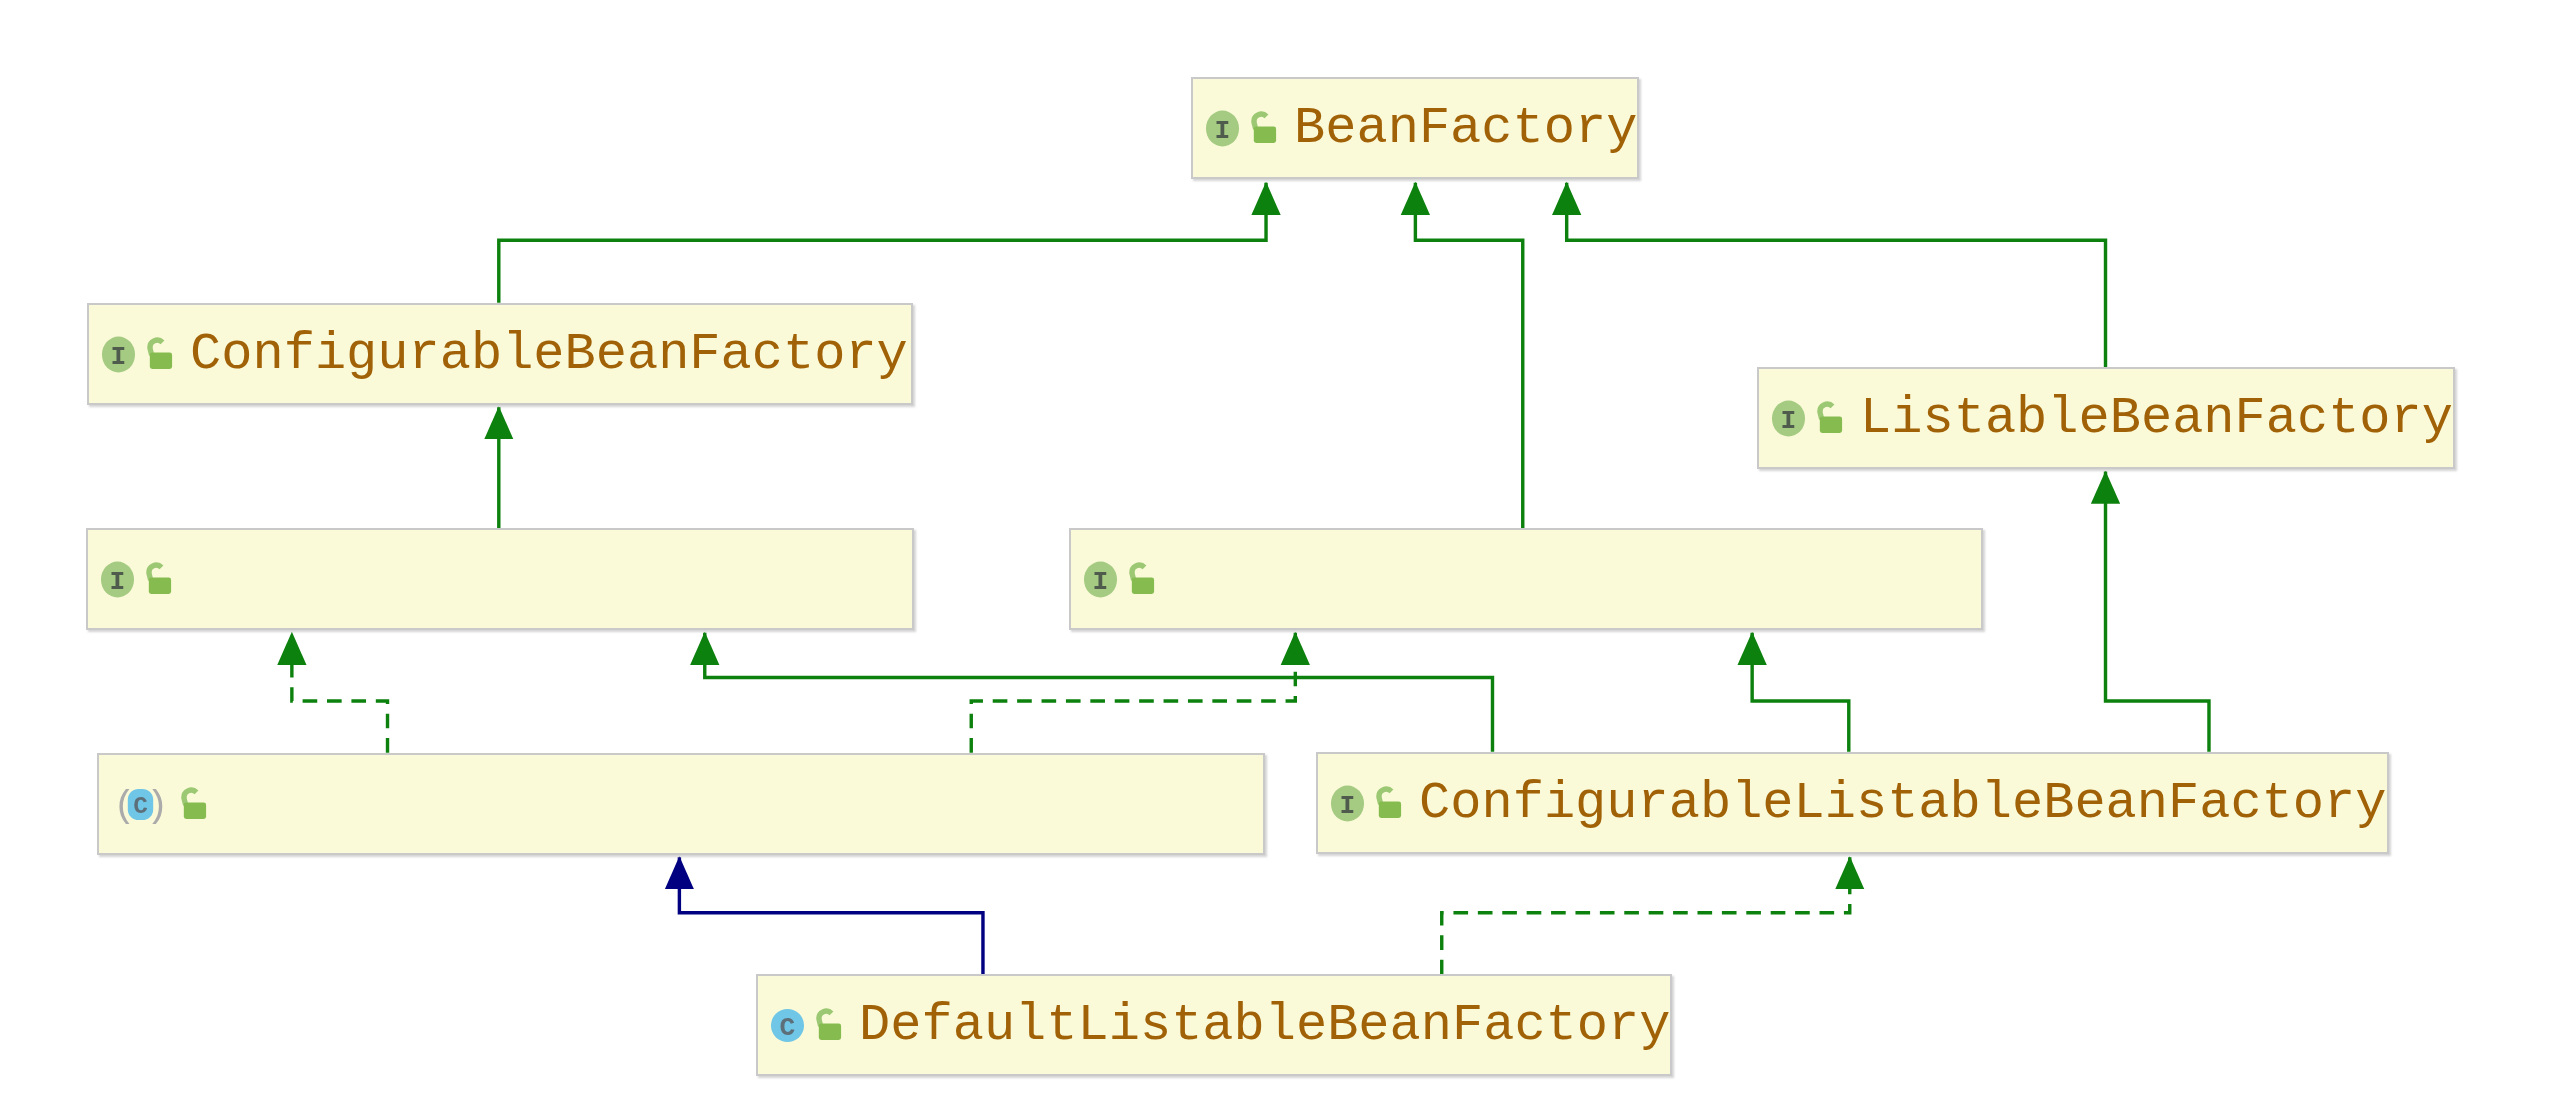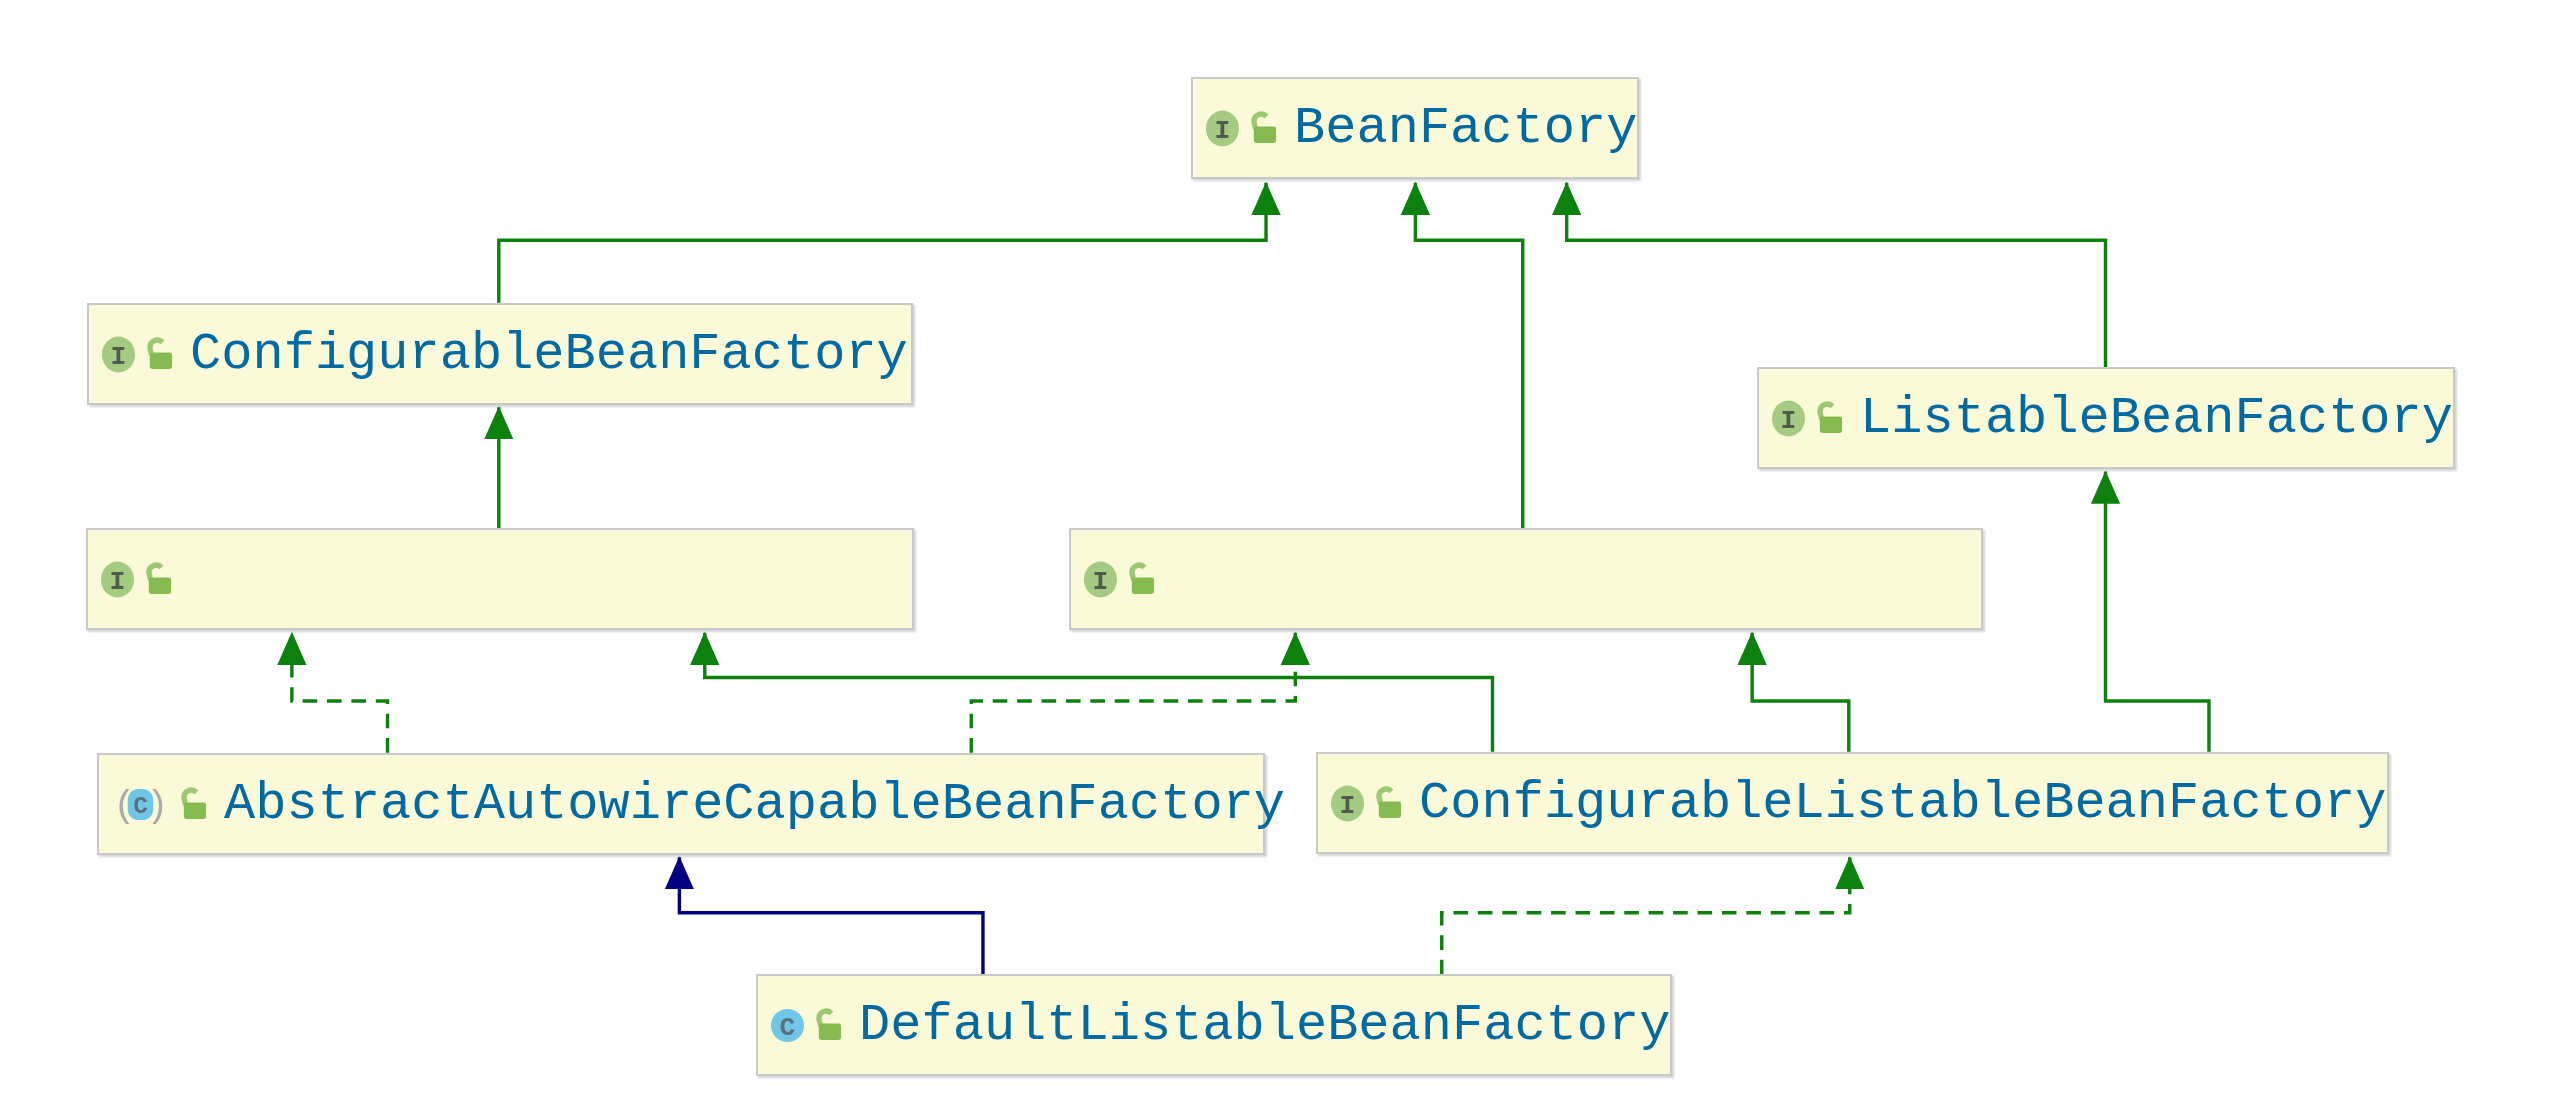--- a/index.html
+++ b/index.html
@@ -37,21 +37,21 @@
   .node .icons {
     display: flex;
     align-items: center;
     flex: 0 0 auto;
   }
   .node .icons svg { display: block; }
   .node .lock { margin-left: 8.8px; }
   .node .label {
     margin-left: 14.6px;
     font-size: 52px;
-    color: #0369a1;
+    color: #a16207;
     letter-spacing: 0;
   }
   
   #n-beanfactory                { left: 1191px; top: 77px;  width: 448px; }
   #n-hierarchical               { left: 87px;   top: 303px; width: 826px; }
   #n-listable                   { left: 1757px; top: 367px; width: 698px; }
   #n-configurable               { left: 86px;   top: 528px; width: 828px; }
   #n-autowirecapable            { left: 1069px; top: 528px; width: 914px; }
   #n-abstractautowirecapable    { left: 97px;   top: 753px; width: 1168px; }
   #n-configurablelistable       { left: 1316px; top: 752px; width: 1073px; }
@@ -159,21 +159,20 @@
         <text x="2" y="33" font-family="Liberation Mono, monospace" font-size="38" fill="#ABABAB">(</text>
         <rect x="17" y="5" width="26" height="32" rx="11" fill="#70C6E6"></rect>
         <text x="30" y="30" font-family="Liberation Mono, monospace" font-size="25" font-weight="bold" fill="#5D707A" text-anchor="middle">C</text>
         <text x="36" y="33" font-family="Liberation Mono, monospace" font-size="38" fill="#ABABAB">)</text>
       </svg>
       <svg class="lock" width="31" height="35" viewBox="0 0 32 36">
         <path d="M7 17 V10 a7.5 7.5 0 0 1 14 -3" fill="none" stroke="#9CC873" stroke-width="5.5" transform="rotate(-14 14 14)"></path>
         <rect x="6" y="16" width="23" height="17" rx="2.5" fill="#86BB50"></rect>
       </svg>
     </span>
-    <span class="label">AbstractAutowireCapableBeanFactory</span>
   </div>
 
   <div class="node" id="n-configurablelistable">
     <span class="icons">
       <svg width="35" height="37" viewBox="0 0 36 38">
         <ellipse cx="18" cy="19" rx="17" ry="18.5" fill="#A5CB82"></ellipse>
         <text x="18" y="29" font-family="Liberation Mono, monospace" font-size="27" font-weight="bold" fill="#4F5B4C" text-anchor="middle">I</text>
       </svg>
       <svg class="lock" width="31" height="35" viewBox="0 0 32 36">
         <path d="M7 17 V10 a7.5 7.5 0 0 1 14 -3" fill="none" stroke="#9CC873" stroke-width="5.5" transform="rotate(-14 14 14)"></path>

